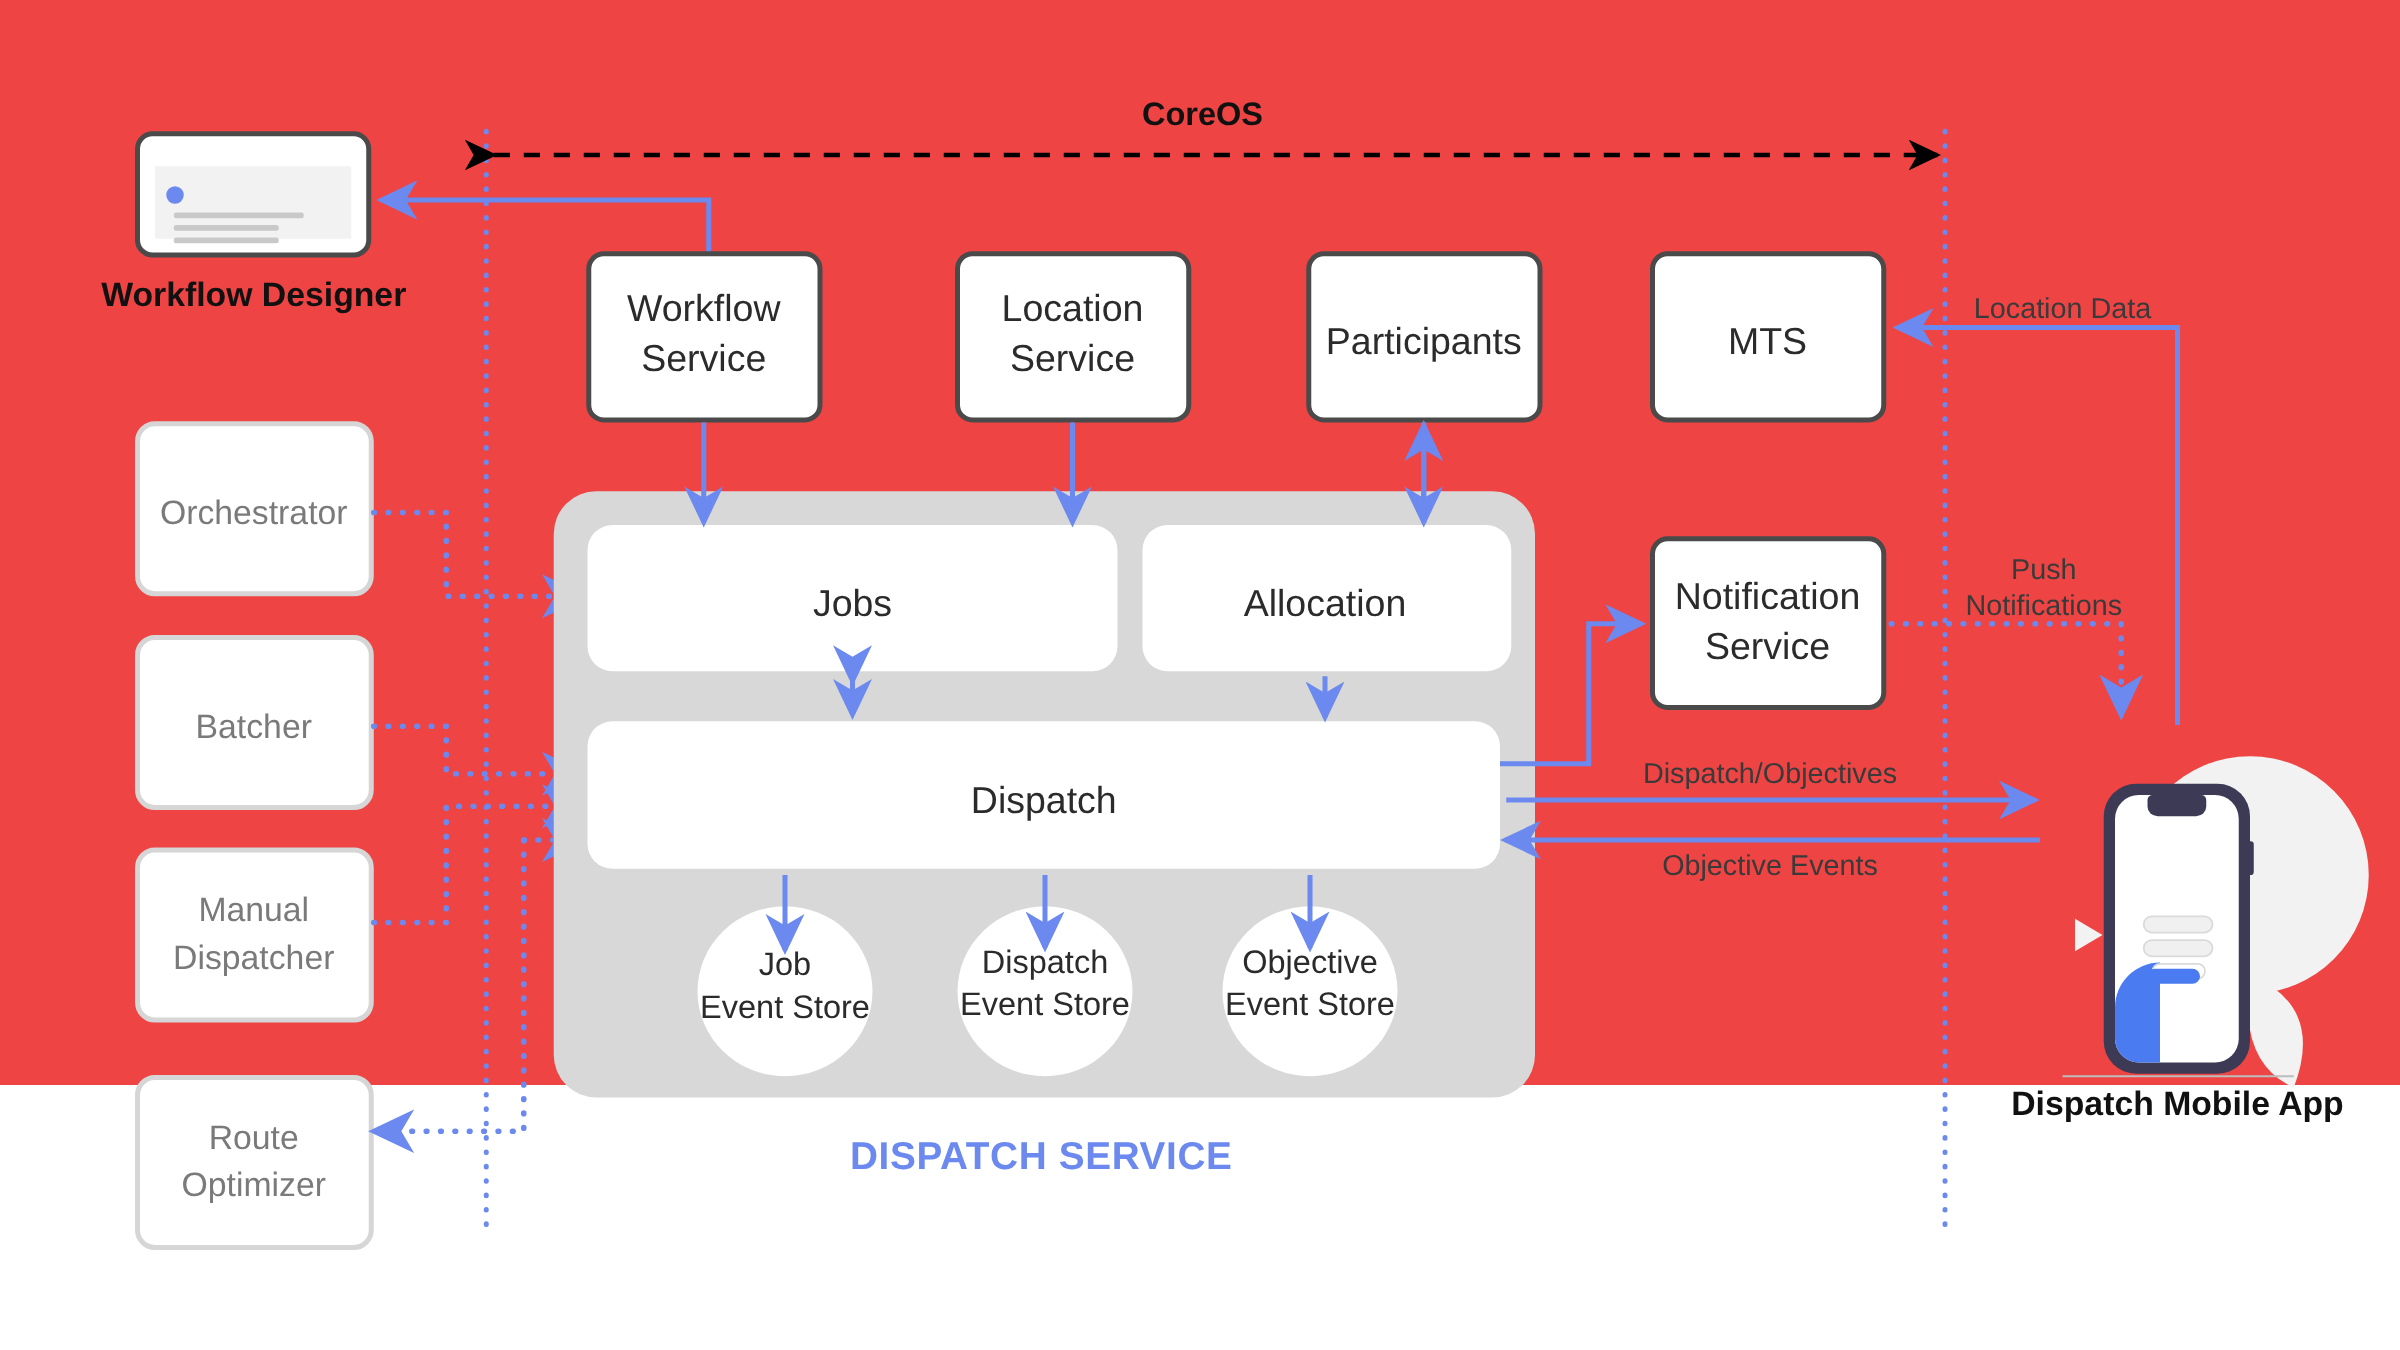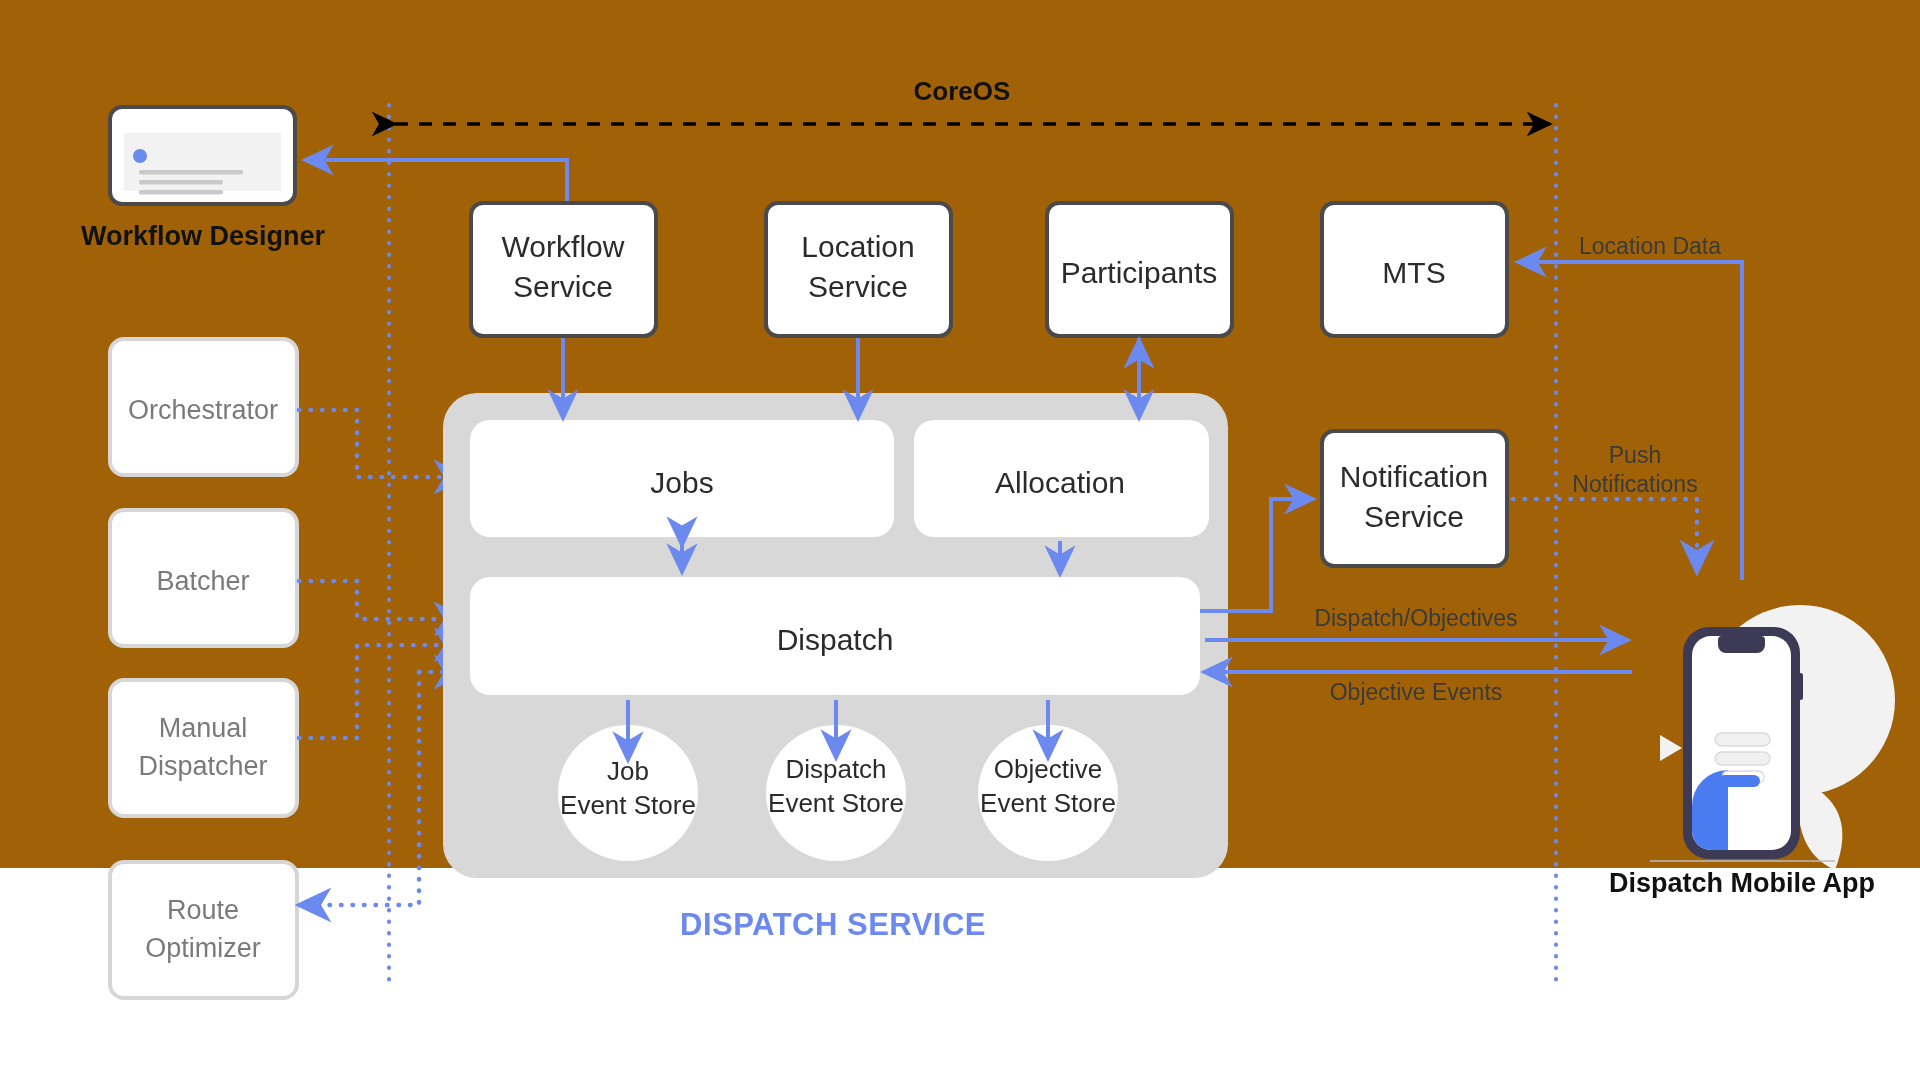--- a/index.html
+++ b/index.html
@@ -1,17 +1,17 @@
 <!DOCTYPE html>
 <html><head>
 <meta charset="utf-8">
 <style>
   html,body{margin:0;padding:0;background:#ffffff;}
   body{width:1920px;height:1080px;overflow:hidden;font-family:"Liberation Sans",sans-serif;}
-  #stage{position:relative;width:1920px;height:868px;background:#a16207;}
+  #stage{position:relative;width:1920px;height:868px;background:#ef4444;}
   svg#diagram{position:absolute;left:0;top:0;width:1920px;height:1080px;}
 
   .node-label{font-family:"Liberation Sans",sans-serif;font-size:30px;fill:#2b2b2b;}
   .node-label-sm{font-family:"Liberation Sans",sans-serif;font-size:26px;fill:#2b2b2b;}
   .node-label-muted{font-family:"Liberation Sans",sans-serif;font-size:27px;fill:#7a7a7a;}
   .edge-label{font-family:"Liberation Sans",sans-serif;font-size:23px;fill:#3a3a3a;}
   .caption{font-family:"Liberation Sans",sans-serif;font-size:27px;font-weight:bold;fill:#111;}
   .boundary-label{font-family:"Liberation Sans",sans-serif;font-size:26px;font-weight:bold;fill:#111;}
   .service-title{font-family:"Liberation Sans",sans-serif;font-size:31px;font-weight:bold;letter-spacing:.5px;fill:#6b89ee;}
 

